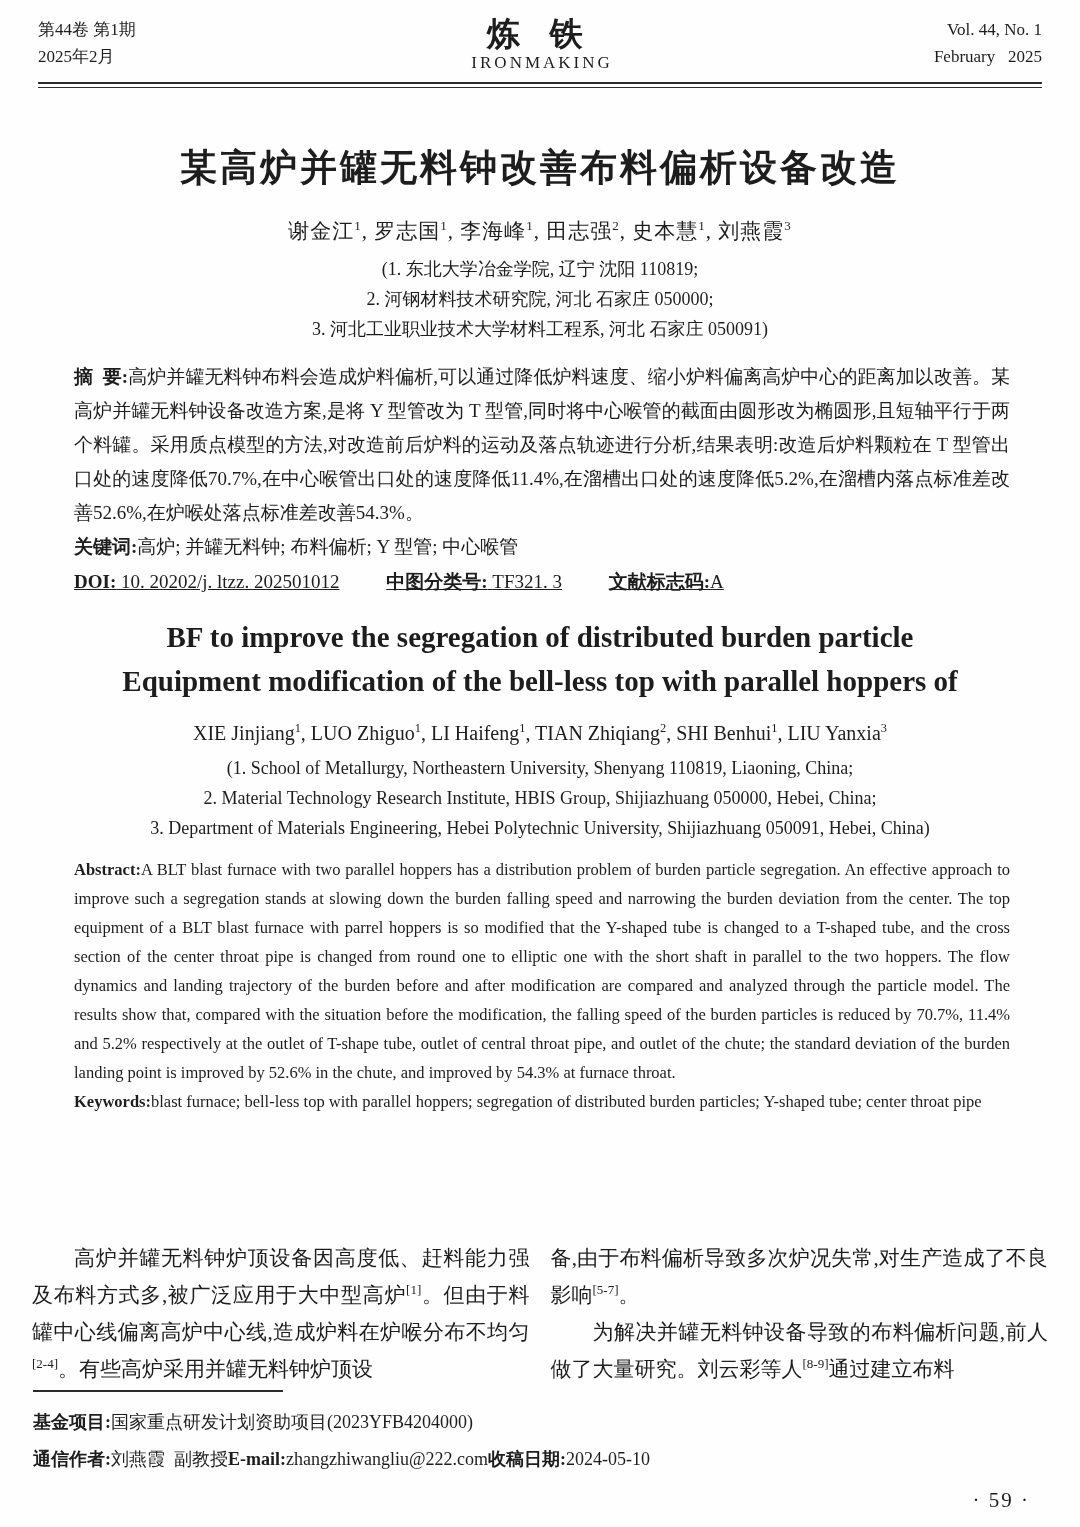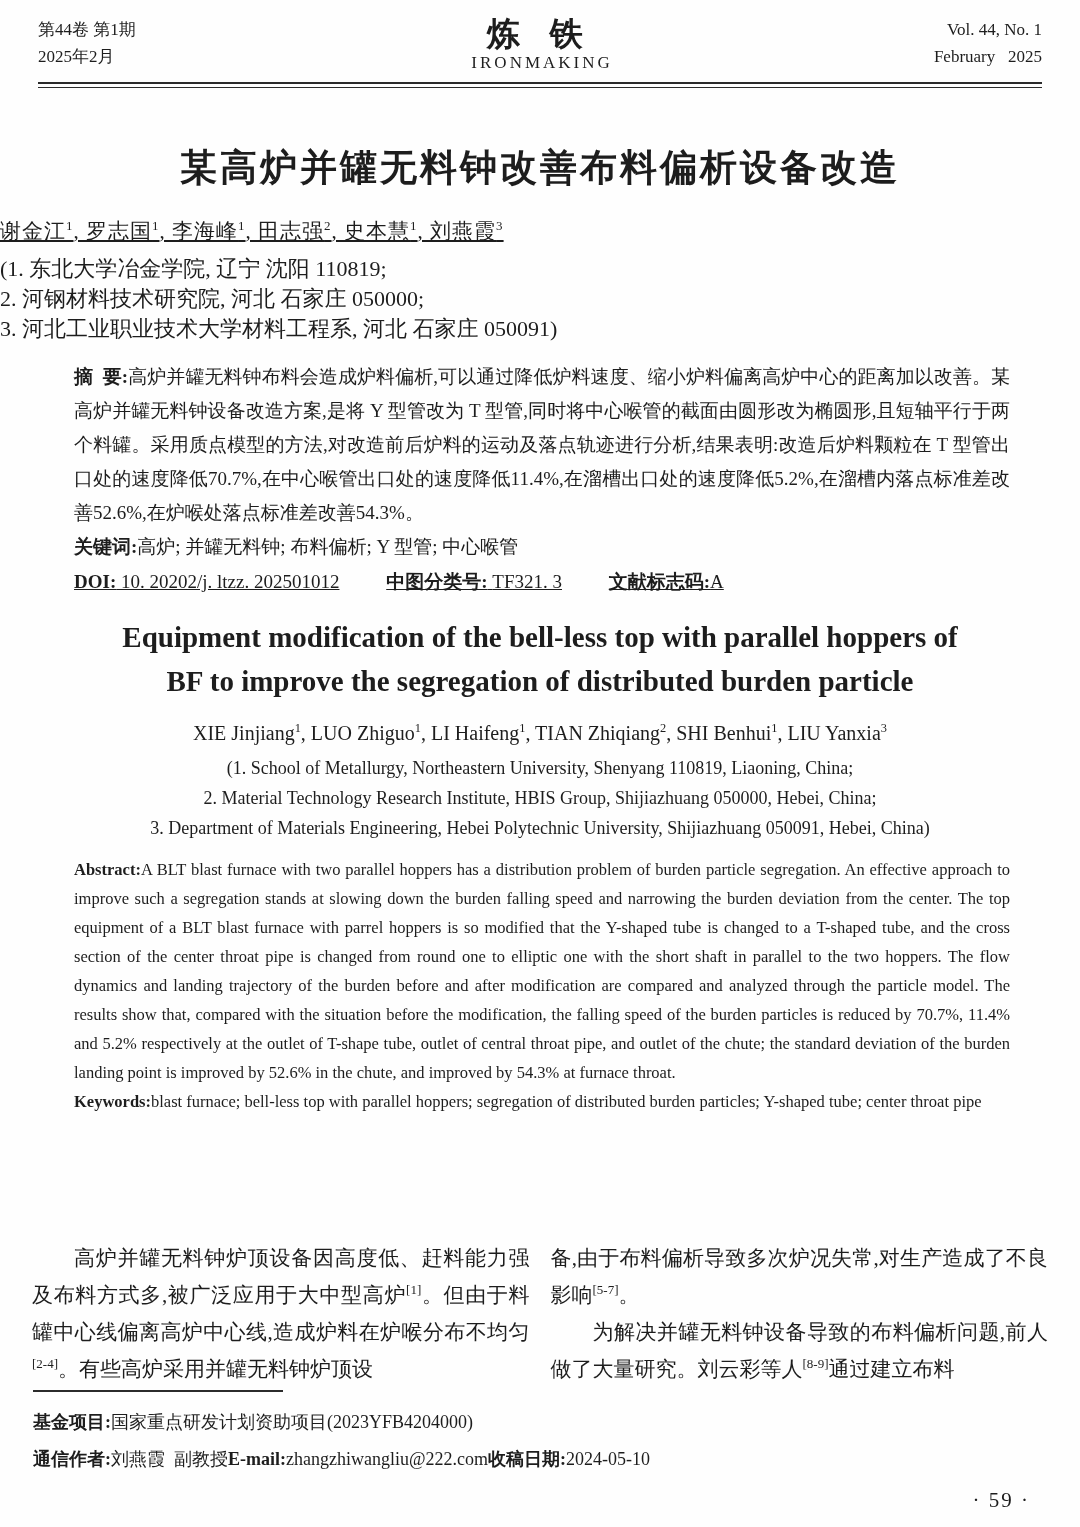--- a/index.html
+++ b/index.html
@@ -11,22 +11,22 @@
   
   .hdr{display:flex;justify-content:space-between;align-items:flex-start;padding:16px 38px 6px 38px;}
   .hdr-left div,.hdr-right div{font-size:17px;line-height:27px;white-space:pre;}
   .hdr-right{text-align:right;}
   .hdr-center{text-align:right;margin-top:0;}
   .logo-cn{font-size:33px;font-weight:bold;letter-spacing:30px;padding-left:30px;line-height:36px;}
   .logo-en{font-size:17px;letter-spacing:3px;line-height:22px;}
   .double-rule{margin:2px 38px 0 38px;height:3px;border-top:2px solid #2b2b2b;border-bottom:1px solid #2b2b2b;}
   
   .title-cn{margin:56px 0 0 0;text-align:center;font-size:37px;line-height:48px;font-weight:700;letter-spacing:3px;}
-  .authors-cn{margin-top:24px;font-size:21px;line-height:30px;letter-spacing:1px;text-decoration:underline;}
-  .affil-cn{margin-top:8px;font-size:22px;line-height:30px;}
+  .authors-cn{margin-top:24px;text-align:center;font-size:21px;line-height:30px;letter-spacing:1px;}
+  .affil-cn{margin-top:8px;text-align:center;font-size:18px;line-height:30px;}
   .abstract-cn{margin:16px 70px 0 74px;font-size:19px;line-height:34px;text-align:justify;}
   .kw-cn{margin:0 70px 0 74px;font-size:19px;line-height:34px;}
   .meta{margin:3px 70px 0 74px;font-size:19px;line-height:30px;}
   .meta .group{margin-right:42px;text-decoration:underline;}
   .lbl{font-weight:bold;white-space:pre;}
   sup{font-size:0.62em;line-height:0;}
   
   .title-en{margin:18px 0 0 0;text-align:center;font-size:29px;line-height:44px;font-weight:700;}
   .authors-en{margin-top:16px;text-align:center;font-size:20px;line-height:28px;}
   .affil-en{margin-top:6px;text-align:center;font-size:18px;line-height:30px;}
@@ -75,22 +75,22 @@
 
   <p class="abstract-cn"><b class="lbl">摘  要:</b><span>高炉并罐无料钟布料会造成炉料偏析,可以通过降低炉料速度、缩小炉料偏离高炉中心的距离加以改善。某高炉并罐无料钟设备改造方案,是将 Y 型管改为 T 型管,同时将中心喉管的截面由圆形改为椭圆形,且短轴平行于两个料罐。采用质点模型的方法,对改造前后炉料的运动及落点轨迹进行分析,结果表明:改造后炉料颗粒在 T 型管出口处的速度降低70.7%,在中心喉管出口处的速度降低11.4%,在溜槽出口处的速度降低5.2%,在溜槽内落点标准差改善52.6%,在炉喉处落点标准差改善54.3%。</span></p>
   <p class="kw-cn"><b class="lbl">关键词:</b><span>高炉; 并罐无料钟; 布料偏析; Y 型管; 中心喉管</span></p>
   <p class="meta">
     <span class="group"><b class="lbl">DOI:</b> <span>10. 20202/j. ltzz. 202501012</span></span>
     <span class="group"><b class="lbl">中图分类号:</b> <span>TF321. 3</span></span>
     <span class="group"><b class="lbl">文献标志码:</b><span>A</span></span>
   </p>
 
   <div class="title-en">
+    <div>BF to improve the segregation of distributed burden particle</div>
     <div>Equipment modification of the bell-less top with parallel hoppers of</div>
-    <div>BF to improve the segregation of distributed burden particle</div>
   </div>
   <div class="authors-en">XIE Jinjiang<sup>1</sup>, LUO Zhiguo<sup>1</sup>, LI Haifeng<sup>1</sup>, TIAN Zhiqiang<sup>2</sup>, SHI Benhui<sup>1</sup>, LIU Yanxia<sup>3</sup></div>
   <div class="affil-en">
     <div>(1. School of Metallurgy, Northeastern University, Shenyang 110819, Liaoning, China;</div>
     <div>2. Material Technology Research Institute, HBIS Group, Shijiazhuang 050000, Hebei, China;</div>
     <div>3. Department of Materials Engineering, Hebei Polytechnic University, Shijiazhuang 050091, Hebei, China)</div>
   </div>
 
   <p class="abstract-en"><b class="lbl">Abstract:</b><span>A BLT blast furnace with two parallel hoppers has a distribution problem of burden particle segregation. An effective approach to improve such a segregation stands at slowing down the burden falling speed and narrowing the burden deviation from the center. The top equipment of a BLT blast furnace with parrel hoppers is so modified that the Y-shaped tube is changed to a T-shaped tube, and the cross section of the center throat pipe is changed from round one to elliptic one with the short shaft in parallel to the two hoppers. The flow dynamics and landing trajectory of the burden before and after modification are compared and analyzed through the particle model. The results show that, compared with the situation before the modification, the falling speed of the burden particles is reduced by 70.7%, 11.4% and 5.2% respectively at the outlet of T-shape tube, outlet of central throat pipe, and outlet of the chute; the standard deviation of the burden landing point is improved by 52.6% in the chute, and improved by 54.3% at furnace throat.</span></p>
   <p class="kw-en"><b class="lbl">Keywords:</b><span>blast furnace; bell-less top with parallel hoppers; segregation of distributed burden particles; Y-shaped tube; center throat pipe</span></p>

